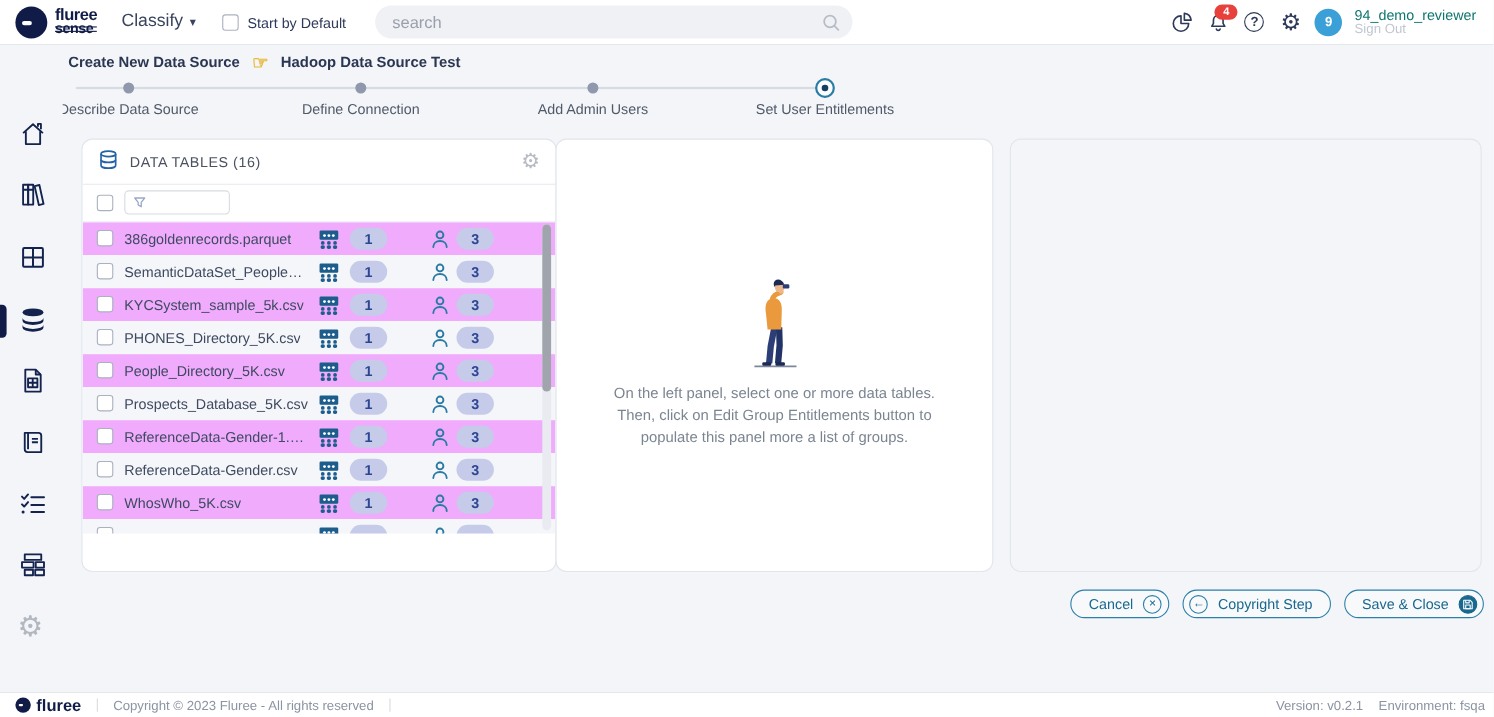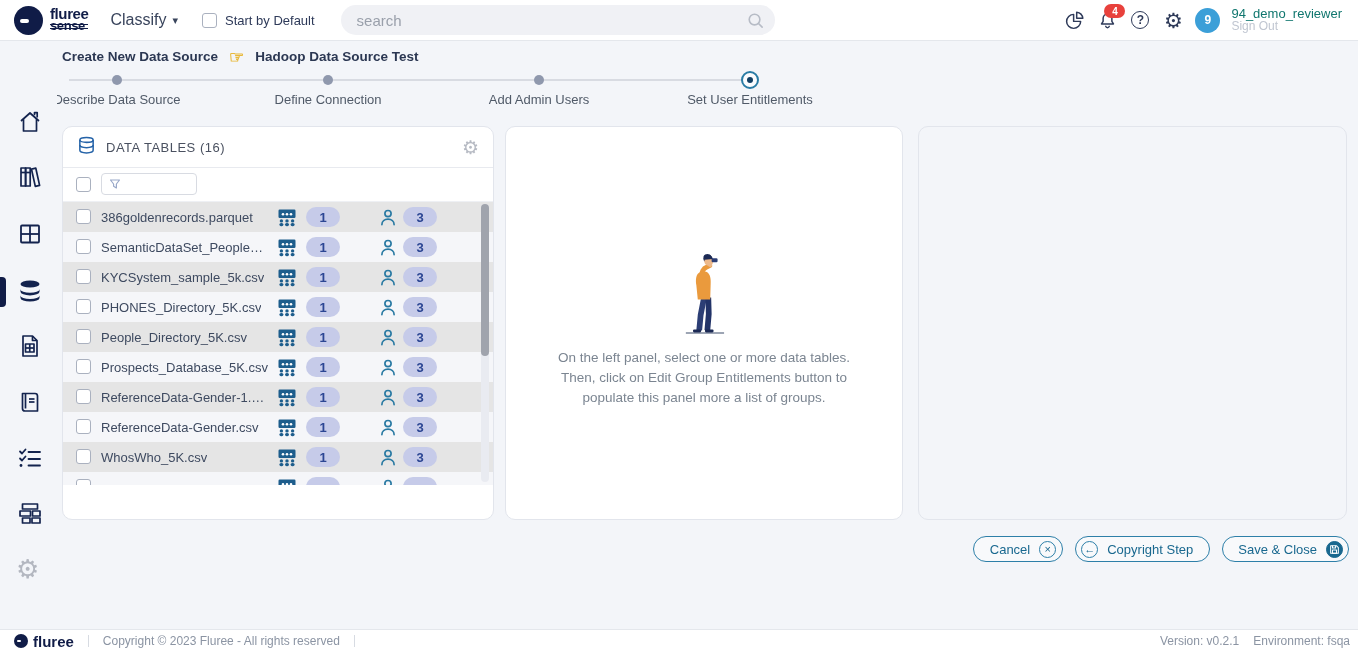--- a/index.html
+++ b/index.html
@@ -56,42 +56,42 @@
 
   
   .sidenav{position:absolute;left:0;top:41px;width:58px;height:588px}
   .nav-item{position:absolute;left:16px;width:28px;height:28px;cursor:pointer}
   .active-tab{position:absolute;left:0;top:236px;width:6px;height:30px;background:#101c47;border-radius:0 4px 4px 0}
   .gear-clock{font-size:26px;color:#b3b7c0;line-height:28px}
 
   
   .panel{position:absolute;top:126px;height:394px;background:#fff;border:1px solid #e2e5ec;border-radius:10px;
          box-sizing:border-box}
-  .panel-left{left:62px;width:432px;overflow:hidden}
+  .panel-left{left:74px;width:432px;overflow:hidden}
   .panel-mid{left:505px;width:398px;display:flex;flex-direction:column;align-items:center}
   .panel-right{left:918px;width:429px;background:transparent}
 
   .dt-head{height:41px;border-bottom:1px solid #e8eaef;display:flex;align-items:center;padding:0 14px;box-sizing:border-box}
   .dt-title{margin-left:10px;color:#4a5160;letter-spacing:.5px;font-size:13px}
   .dt-gear{margin-left:auto;font-size:19px;color:#b6bac3;line-height:1;cursor:pointer}
   .dt-cols{height:36px;border-bottom:1px solid #e8eaef;position:relative;font-weight:bold;color:#1e2b4a}
   .col-name{position:absolute;left:36px;top:11px}
   .sorter{position:absolute;left:160px;top:10px;display:flex;flex-direction:column;gap:2px;cursor:pointer}
   .tri-up{width:0;height:0;border-left:4px solid transparent;border-right:4px solid transparent;border-bottom:5px solid #a9b0bc}
   .tri-dn{width:0;height:0;border-left:4px solid transparent;border-right:4px solid transparent;border-top:5px solid #a9b0bc}
   .col-groups{position:absolute;left:214px;top:11px}
   .col-users{position:absolute;left:314px;top:11px}
   .dt-filter{height:33px;border-bottom:1px solid #eef0f4;position:relative}
   .dt-filter .cb{position:absolute;left:13px;top:9px}
   .filter-input{position:absolute;left:38px;top:5px;width:96px;height:22px;border:1px solid #d8dbe2;border-radius:4px;
                 box-sizing:border-box;padding:0 4px 0 24px;font-size:12px;outline:none;background:#fff;
                 font-family:"Liberation Sans",sans-serif}
   .funnel{position:absolute;left:46px;top:10px;pointer-events:none}
   .dt-rows{position:relative;height:283px;overflow:hidden}
-  .row{height:30px;position:relative;background:#e5e5e5}
+  .row{height:30px;position:relative;background:#f0abfc}
   .row.alt{background:#f5f6f9}
   .row .cb{position:absolute;left:13px;top:7px}
   .row-name{position:absolute;left:38px;top:8px;color:#3e4a60;max-width:168px;white-space:nowrap;overflow:hidden;
             text-overflow:ellipsis}
   .gicon{position:absolute;left:214px;top:5px}
   .picon{position:absolute;left:315px;top:5px}
   .badge{position:absolute;top:5px;min-width:34px;height:20px;border-radius:10px;background:#c6cbe9;color:#2c4693;
          font-weight:bold;display:inline-flex;align-items:center;justify-content:center;box-sizing:border-box}
   .badge.b1{left:243px}
   .badge.b2{left:340px}

